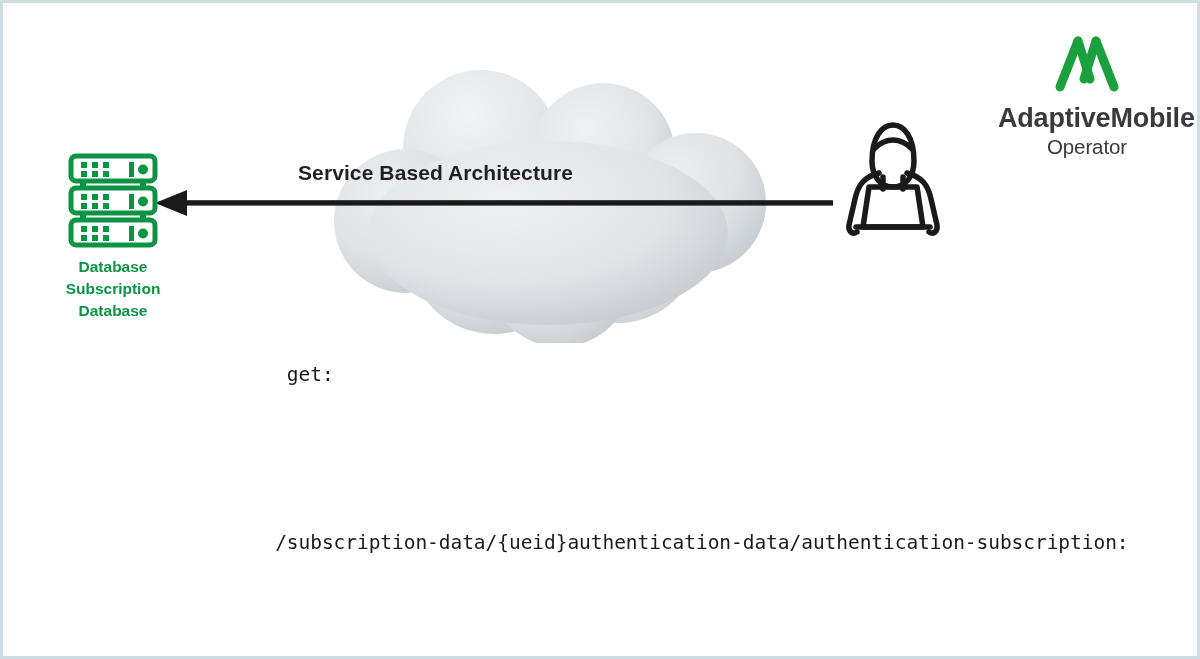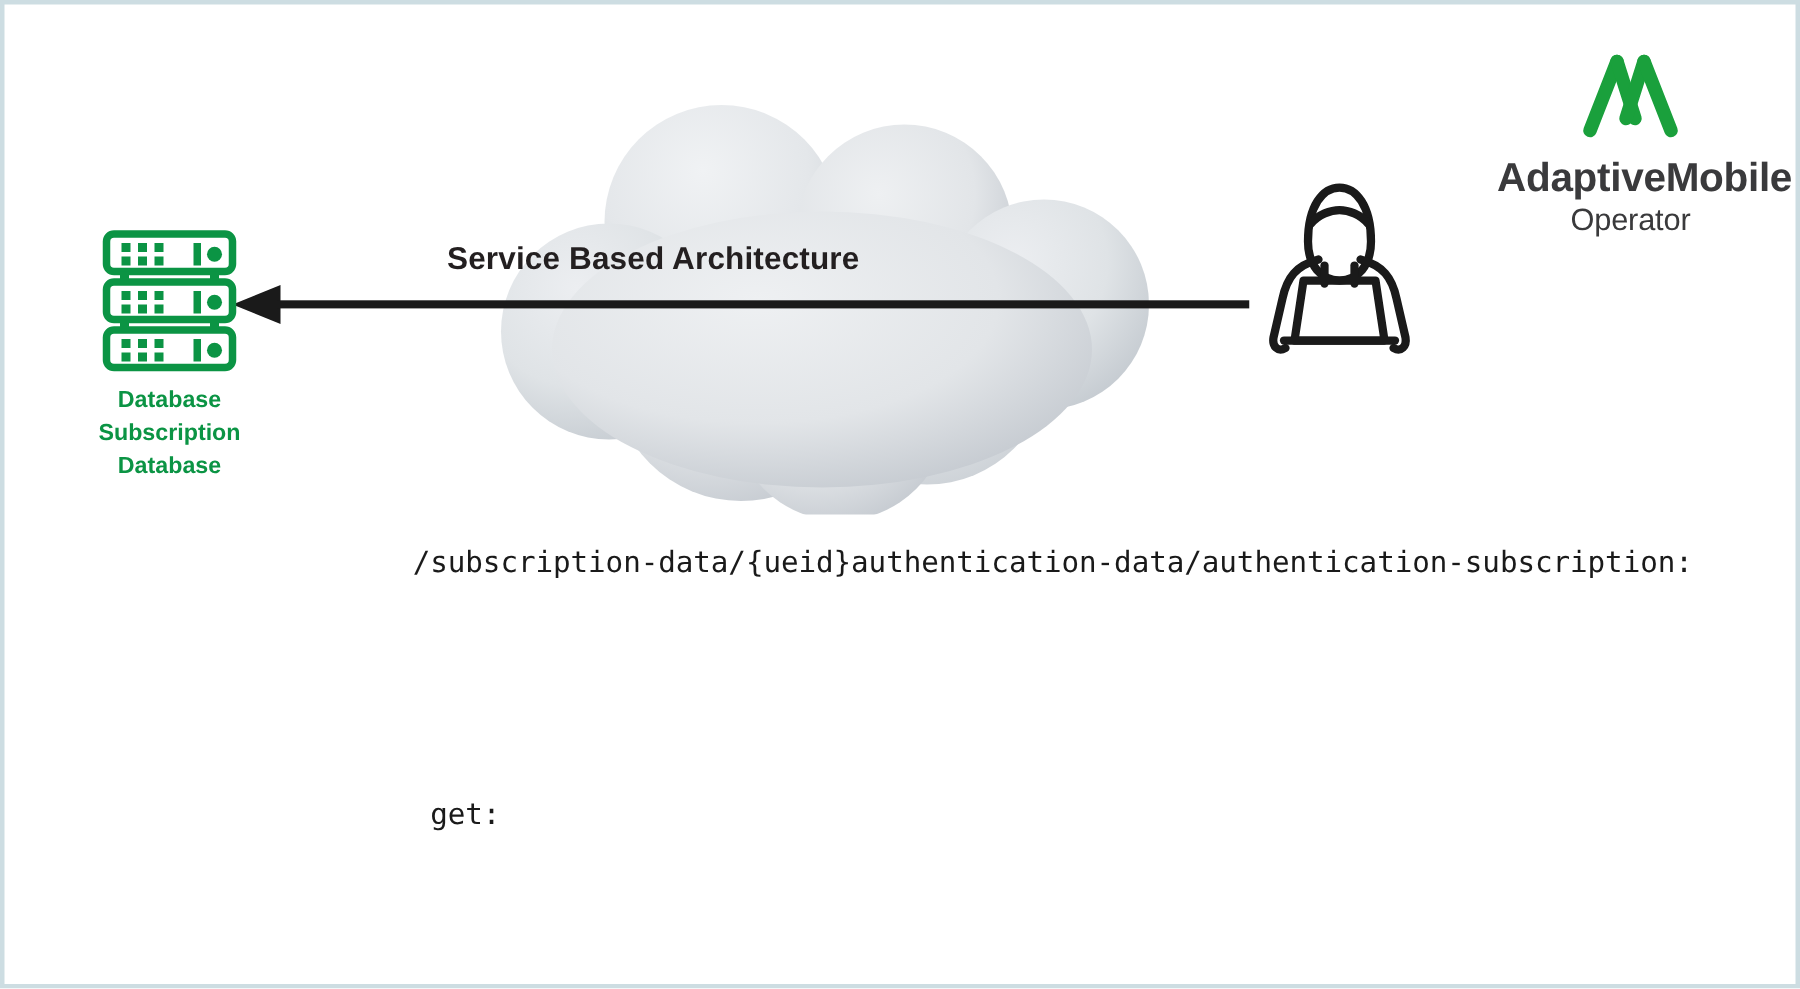--- a/index.html
+++ b/index.html
@@ -240,25 +240,25 @@
         <line x1="34" y1="50" x2="46" y2="12"></line>
         <line x1="46" y1="12" x2="64" y2="58"></line>
       </g>
     </svg>
     <div class="logo-name">AdaptiveMobile</div>
     <div class="logo-sub">Operator</div>
   </div>
 
   <div class="code-block">
     <div class="code-line">
+      <span> get:</span>
+    </div>
+    <div class="code-line">
       <span>/subscription-data/{ueid}authentication-data/authentication-subscription:</span>
     </div>
-    <div class="code-line">
-      <span> get:</span>
-    </div>
     
     
     
     
     
     
     
     
   </div>
 

